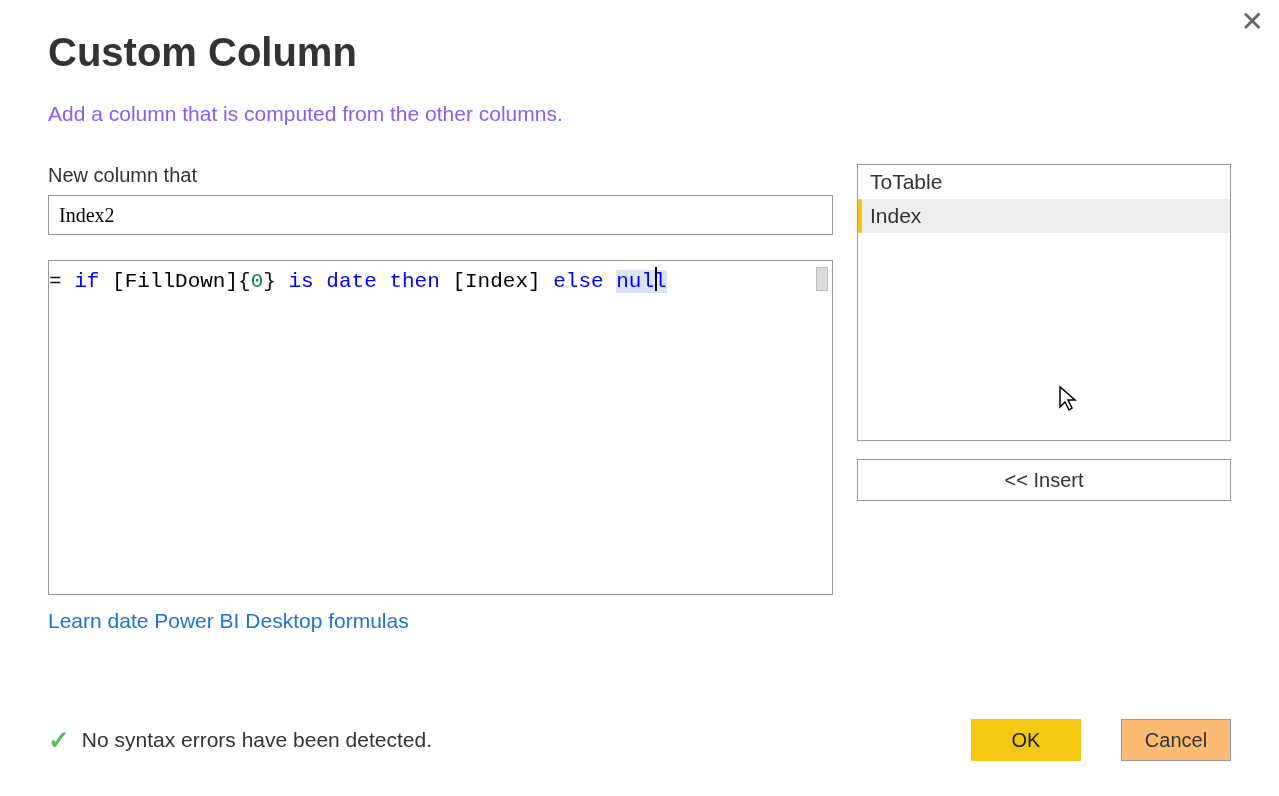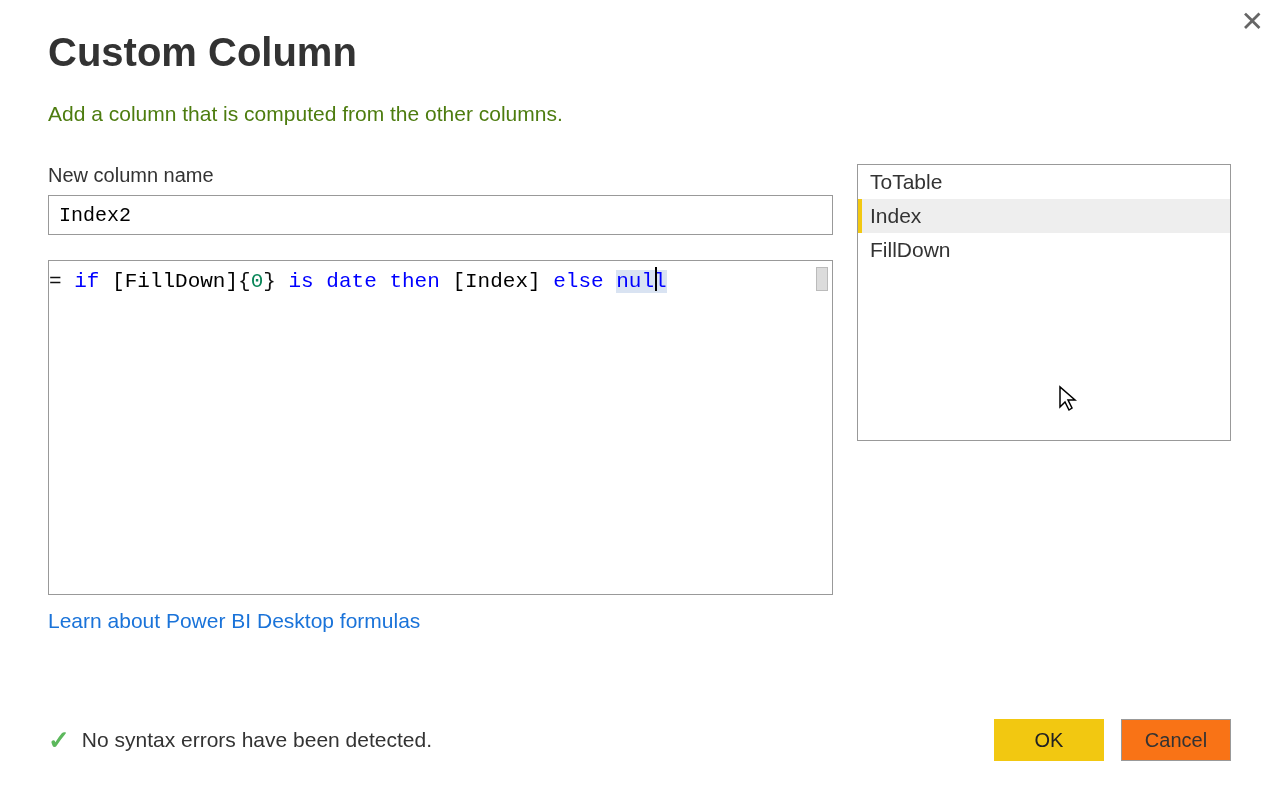--- a/index.html
+++ b/index.html
@@ -29,21 +29,21 @@
       padding: 30px 48px 20px 48px;
     }
     .title {
       font-size: 40px;
       font-weight: 600;
       color: #333;
       margin-bottom: 27px;
     }
     .subtitle {
       font-size: 21px;
-      color: #4d7c0f;
+      color: #8b5cf6;
       margin-bottom: 38px;
     }
     .main-layout {
       display: flex;
       gap: 24px;
     }
     .left-col {
       flex: 0 0 785px;
     }
     .right-col {
@@ -71,21 +71,21 @@
       font-family: serif;
       cursor: help;
     }
     .text-input {
       width: 100%;
       height: 40px;
       padding: 12px 10px;
       font-size: 20px;
       border: 1px solid #999;
       outline: none;
-      font-family: Liberation Mono, monospace;
+      font-family: Liberation Serif, serif;
       margin-bottom: 25px;
     }
     .formula-box {
       width: 100%;
       height: 335px;
       border: 1px solid #999;
       padding: 6px 0;
       font-family: Consolas, "Courier New", monospace;
       font-size: 21px;
       position: relative;
@@ -175,28 +175,28 @@
       font-size: 21px;
       color: #333;
     }
     .check-icon {
       color: #5cb85c;
       font-size: 26px;
       font-weight: bold;
     }
     .btn-group {
       display: flex;
-      gap: 17px;
+      gap: 40px;
     }
     .btn {
       min-width: 110px;
       height: 42px;
       font-size: 20px;
       border: 1px solid #999;
-      background: #f97316;
+      background: #fdba74;
       color: #333;
       cursor: pointer;
       font-family: inherit;
     }
     .btn-primary {
       background: #f2c811;
       border-color: #f2c811;
       color: #222;
       font-weight: 400;
     }
@@ -211,38 +211,38 @@
 <body>
 
 <div class="close-btn">✕</div>
 
 <div class="container">
   <h1 class="title">Custom Column</h1>
   <p class="subtitle">Add a column that is computed from the other columns.</p>
 
   <div class="main-layout">
     <div class="left-col">
-      <div class="field-label">New column name</div>
+      <div class="field-label">New column that</div>
       <input type="text" class="text-input" value="Index2" style="">
 
 
       <div class="formula-box">
         <div class="formula-content"><span class="tok-op">= </span><span class="tok-kw">if</span> <span class="tok-col">[FillDown]</span><span class="tok-op">{</span><span class="tok-num">0</span><span class="tok-op">}</span> <span class="tok-kw">is</span> <span class="tok-type">date</span> <span class="tok-kw">then</span> <span class="tok-col">[Index]</span> <span class="tok-kw">else</span> <span class="tok-null">null</span><span class="cursor"></span></div>
         <div class="scroll-indicator"></div>
       </div>
 
-      <a class="learn-link">Learn about Power BI Desktop formulas</a>
+      <a class="learn-link">Learn date Power BI Desktop formulas</a>
     </div>
 
     <div class="right-col">
       <div class="columns-list">
         <div class="column-item">ToTable</div>
         <div class="column-item selected">Index</div>
-        <div class="column-item">FillDown</div>
       </div>
+      <button class="insert-btn">&lt;&lt; Insert</button>
     </div>
   </div>
 </div>
 
 <div class="footer">
   <div class="status">
     <span class="check-icon">✓</span>
     <span>No syntax errors have been detected.</span>
   </div>
   <div class="btn-group">

